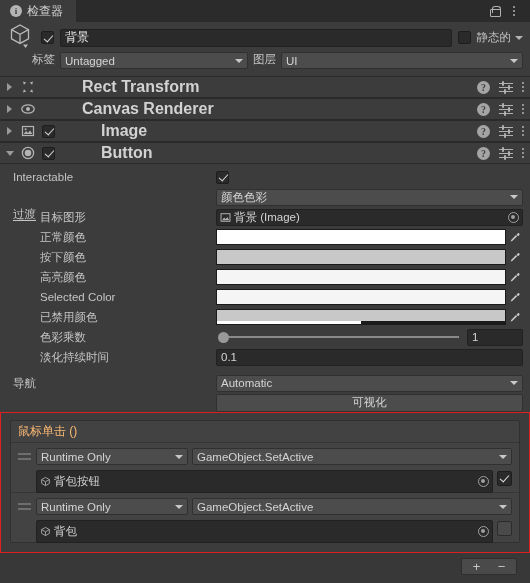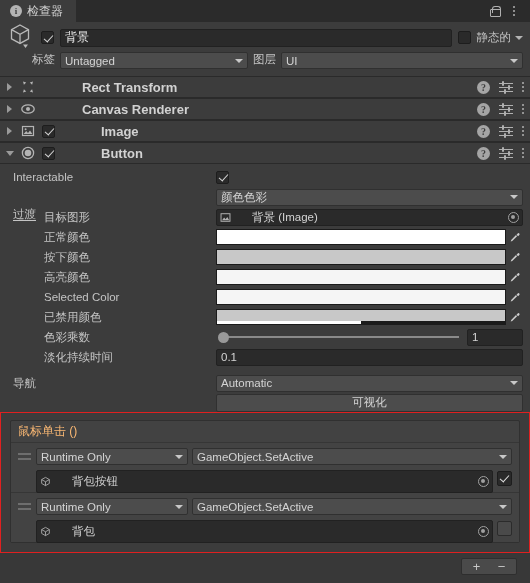--- a/index.html
+++ b/index.html
@@ -85,42 +85,42 @@
     height: 22px; background: #3c3c3c; border-top: 1px solid #2a2a2a;
     border-bottom: 1px solid #2a2a2a; display: flex; align-items: center;
     padding: 0 6px 0 4px; gap: 5px;
   }
   .foldout {
     width: 11px; flex: 0 0 11px; display: flex; align-items: center; justify-content: center;
   }
   .tri-r { width:0;height:0;border-top:4px solid transparent;border-bottom:4px solid transparent;border-left:5px solid #9a9a9a; }
   .tri-d { width:0;height:0;border-left:4px solid transparent;border-right:4px solid transparent;border-top:5px solid #9a9a9a; }
   .comp-ic { width: 16px; height: 16px; flex: 0 0 16px; display:flex;align-items:center;justify-content:center; }
-  .comp-title { font-size: 13px; font-weight: bold; color: #d2d2d2; margin-left: 3px; padding-left: 38px; }
+  .comp-title { font-size: 16px; font-weight: bold; color: #d2d2d2; margin-left: 3px; padding-left: 38px; }
   .hdr-right { margin-left: auto; display: flex; align-items: center; gap: 9px; }
   .help-ic {
     width: 13px; height: 13px; border-radius: 50%; background: #a5a5a5; color: #3c3c3c;
     font-size: 10px; font-weight: bold; display:flex;align-items:center;justify-content:center;
     font-family: "Liberation Serif", serif;
   }
   .preset-ic { width: 14px; height: 12px; position: relative; }
   .preset-ic i { position: absolute; background: #b0b0b0; }
   .preset-ic .ln { height: 1.4px; width: 14px; left: 0; }
   .preset-ic .kn { width: 2.4px; height: 5px; border-radius: 1px; }
 
   
   .body { background: #3c3c3c; padding: 3px 0 0 0; }
   .prow { display: flex; align-items: center; height: 20px; padding: 0 7px 0 0; }
   .plabel { font-size: 11.5px; color: #c4c4c4; padding-left: 13px; white-space: nowrap; }
-  .plabel.ind1 { padding-left: 29px; margin-left: 15px; }
+  .plabel.ind1 { padding-left: 40px; }
   .plabel.und { text-decoration: underline; text-underline-offset: 2px; margin-top: 34px; }
   .pctl { margin-left: auto; width: 307px; display: flex; align-items: center; }
   .objfield {
     flex: 1; height: 17px; background: #2a2a2a; border: 1px solid #212121; border-radius: 2px;
-    display: flex; align-items: center; padding: 0 3px; gap: 21px; color: #d4d4d4; font-size: 11.5px;
+    display: flex; align-items: center; padding: 0 3px; gap: 3px; color: #d4d4d4; font-size: 11.5px;
   }
   .radio-ic {
     width: 11px; height: 11px; border-radius: 50%; border: 1.4px solid #a0a0a0;
     margin-left: auto; position: relative; flex: 0 0 11px;
   }
   .radio-ic:after { content:""; position:absolute; left:2.2px; top:2.2px; width:4.2px;height:4.2px;border-radius:50%;background:#a0a0a0; }
   .colorfield {
     flex: 1; height: 16px; border: 1px solid #1b1b1b; position: relative; background: #fff;
     display: flex; flex-direction: column;
   }

